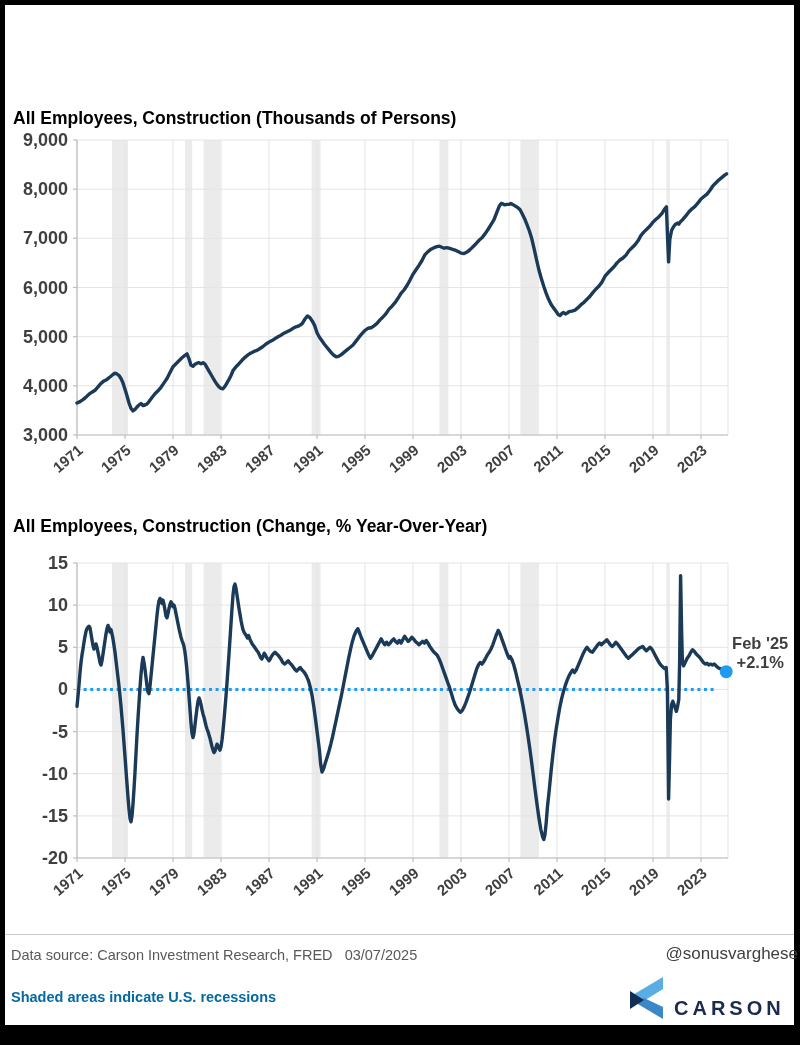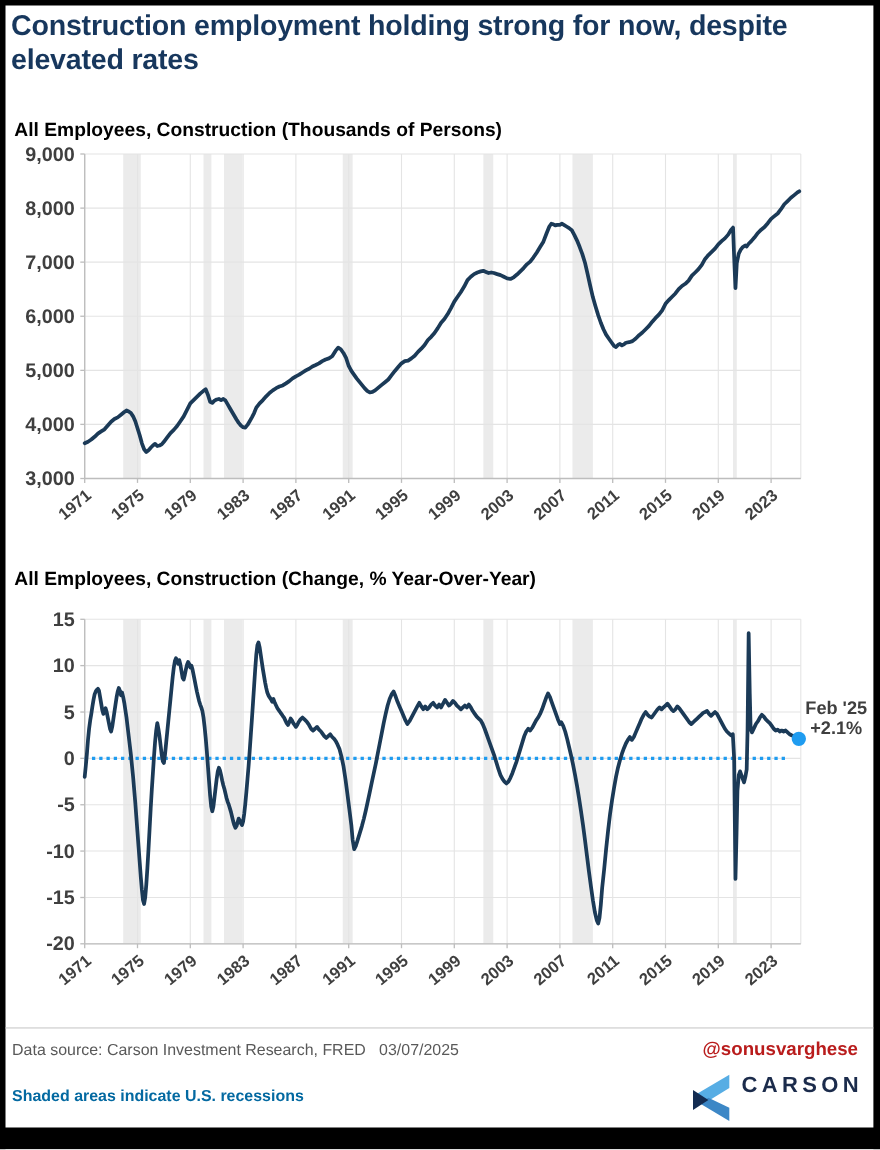--- a/index.html
+++ b/index.html
@@ -15,35 +15,34 @@
   .subtitle{position:absolute;left:13px;font-size:17.5px;font-weight:bold;color:#000000;}
   #sub1{top:108px;}
   #sub2{top:516px;}
   svg.chart{position:absolute;left:0;width:800px;overflow:visible;}
   #chart0{top:120px;height:395px;}
   #chart1{top:545px;height:390px;}
   svg.chart text{font-family:"Liberation Sans",sans-serif;font-weight:bold;fill:#3f3f3f;}
   .divider{position:absolute;left:5px;top:934px;width:789px;height:1px;background:#c9c9c9;}
   .source{position:absolute;left:11px;top:947px;font-size:14.5px;font-weight:normal;
           color:#595959;white-space:pre;}
-  .handle{position:absolute;right:20px;top:944px;font-size:17px;font-weight:bold;color:#b91c1c;}
+  .handle{position:absolute;right:2px;top:944px;font-size:17px;font-weight:normal;color:#404040;}
   .note{position:absolute;left:11px;top:989px;font-size:14.5px;font-weight:bold;color:#0369a1;}
-  .logo{position:absolute;left:628px;top:976px;display:flex;align-items:flex-start;}
+  .logo{position:absolute;left:628px;top:976px;display:flex;align-items:flex-end;}
   .logo-text{font-size:20px;font-weight:600;color:#1b2b4b;letter-spacing:4px;margin-left:10px;}
 </style>
 </head>
 <body>
 
 <div id="card">
   <div class="frame-bar" id="frame-top"></div>
   <div class="frame-bar" id="frame-left"></div>
   <div class="frame-bar" id="frame-right"></div>
   <div class="frame-bar" id="frame-bottom"></div>
 
-  <div class="title" style="color: rgb(23, 55, 93);">Construction employment holding strong for now, despite elevated rates</div>
 
   <div class="subtitle" id="sub1">All Employees, Construction (Thousands of Persons)</div>
   <svg class="chart" id="chart0">
       <rect x="112.0" y="20" width="16.0" height="295" fill="#ebebeb"></rect>
       <rect x="185.0" y="20" width="7.2" height="295" fill="#ebebeb"></rect>
       <rect x="203.6" y="20" width="16.8" height="295" fill="#ebebeb"></rect>
       <rect x="311.6" y="20" width="9.0" height="295" fill="#ebebeb"></rect>
       <rect x="439.4" y="20" width="9.0" height="295" fill="#ebebeb"></rect>
       <rect x="520.4" y="20" width="18.6" height="295" fill="#ebebeb"></rect>
       <rect x="666.4" y="20" width="3.4" height="295" fill="#ebebeb"></rect>

